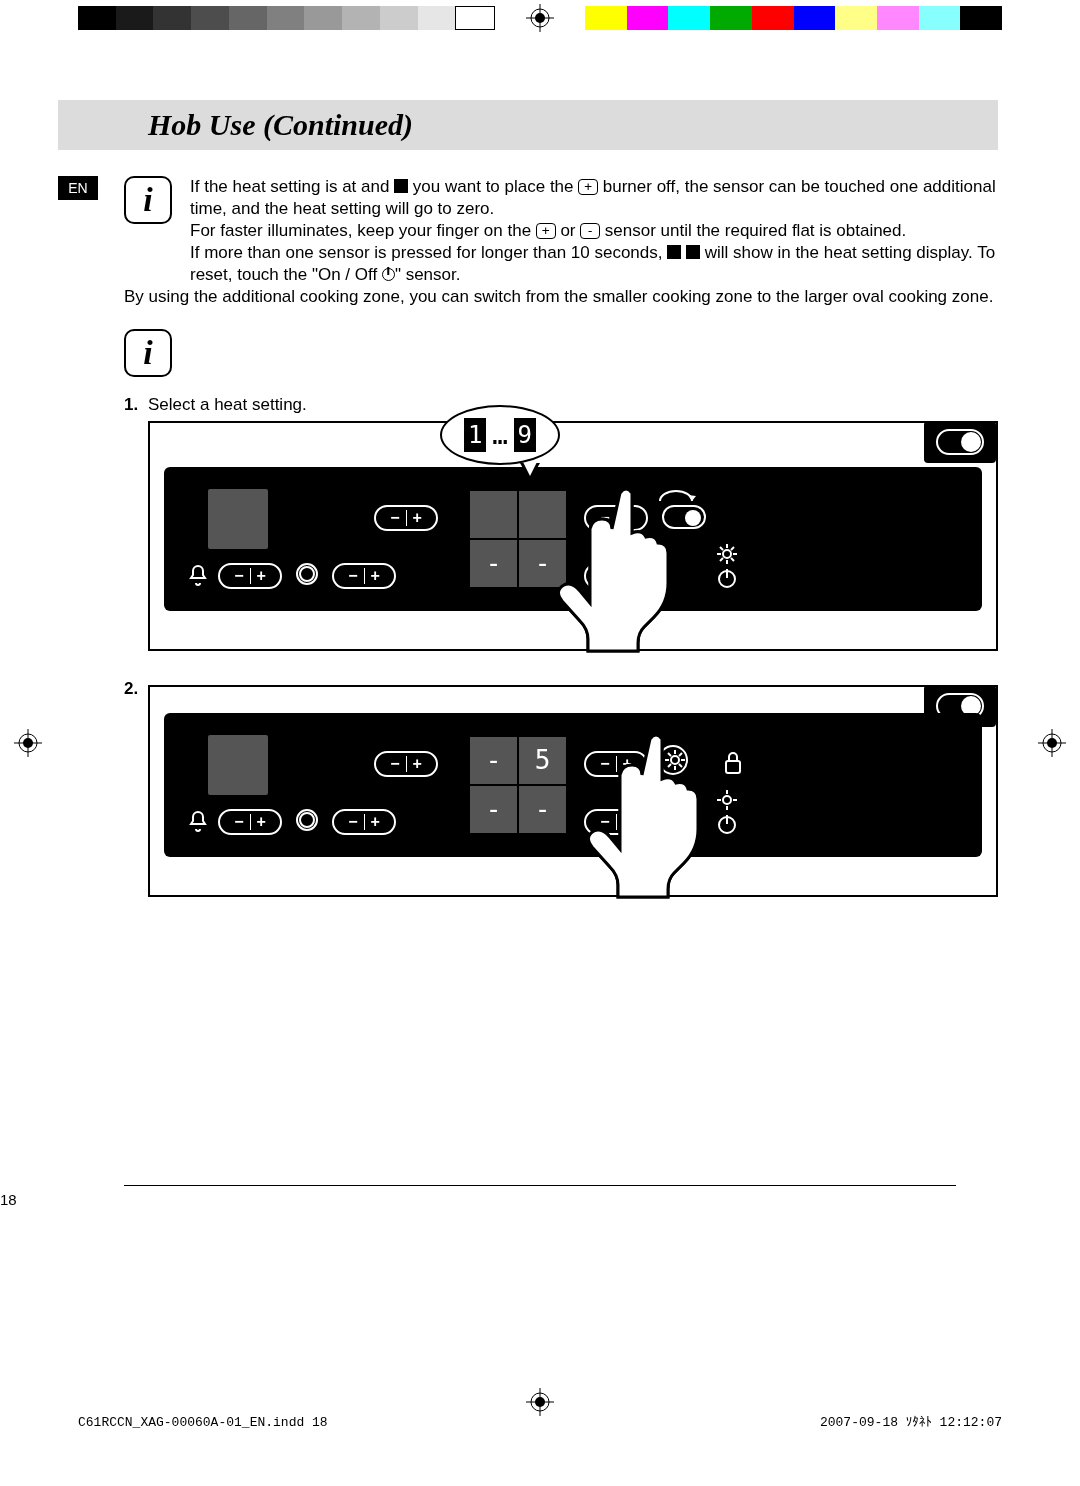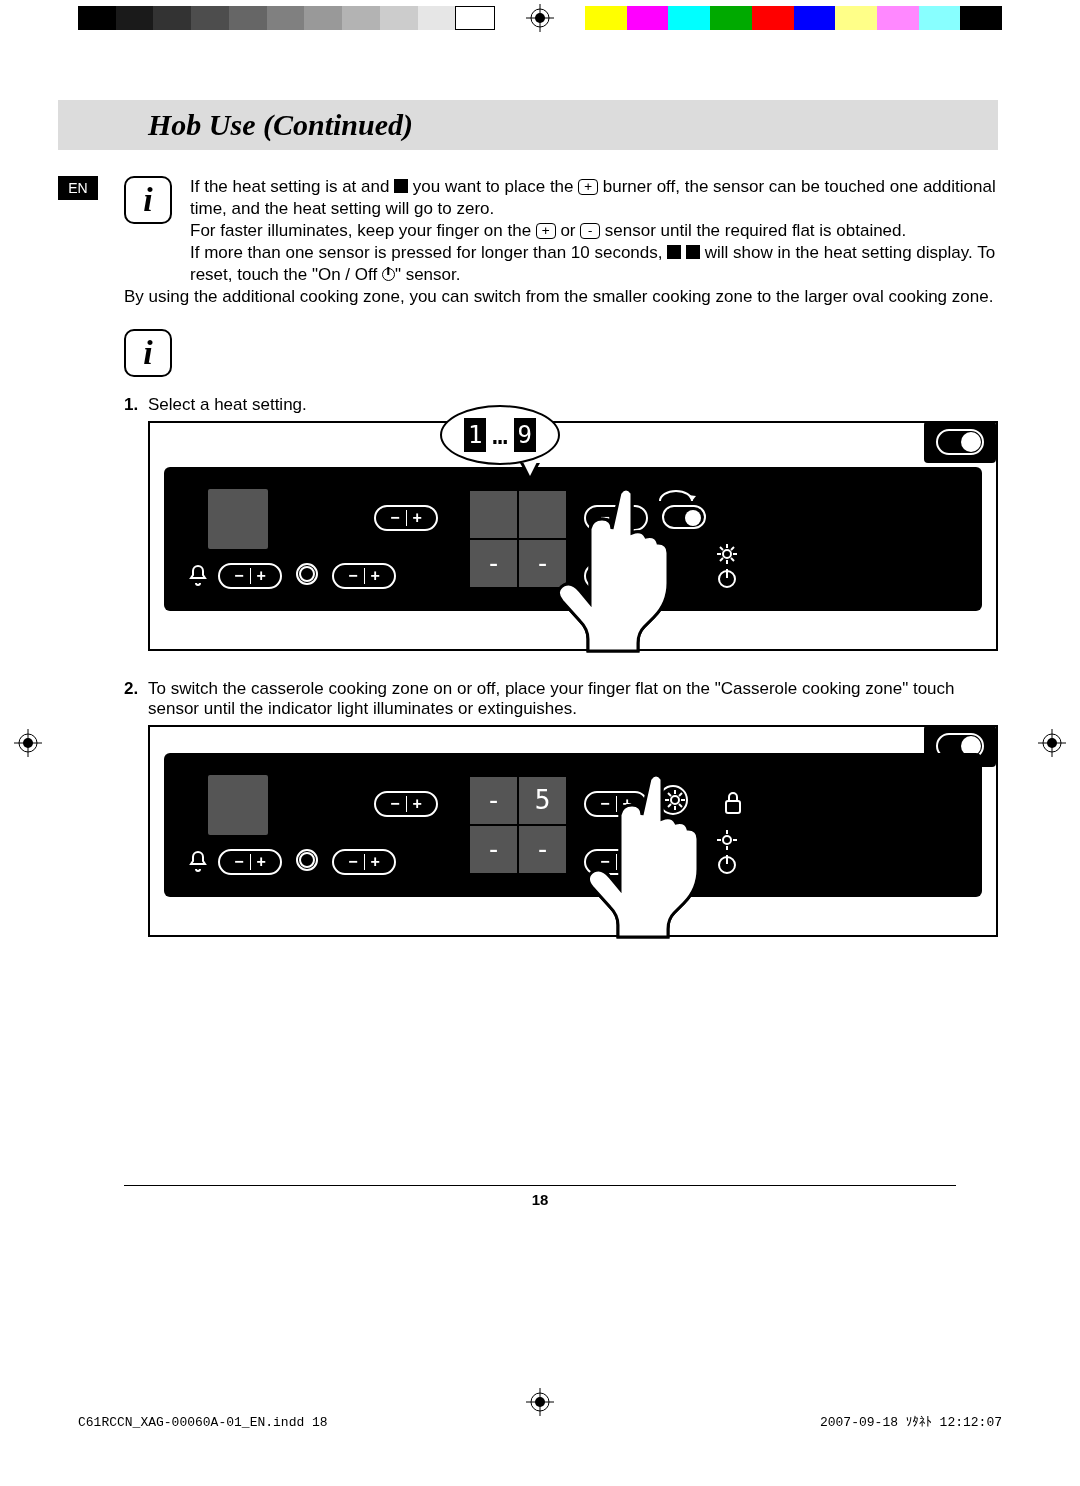--- a/index.html
+++ b/index.html
@@ -207,22 +207,22 @@
 
   .footer-rule {
     position:absolute;
     left:124px; right:124px;
     bottom:300px;
     height:1px; background:#000;
   }
   .page-num {
     position:absolute;
     bottom:278px; left:0; right:0;
-    text-align:center;
-    font-weight:bold; font-size:15px;
+    text-align:left;
+    font-weight:normal; font-size:15px;
   }
 
   .slug {
     position:absolute;
     bottom:56px;
     left:78px; right:78px;
     font-size:13px;
     font-family:"Courier New", monospace;
     display:flex; justify-content:space-between;
   }
@@ -402,21 +402,20 @@
                 <path d="M70 10 q6 -8 12 0 l0 40 q10 -4 14 4 q10 -2 12 6 q10 0 10 10 l0 30 q0 20 -14 34 l-10 10 q-6 6 -6 16 l0 8 l-50 0 l0 -12 q0 -10 -8 -18 l-18 -20 q-8 -10 2 -16 q8 -4 16 6 l10 12 l0 -74 q2 -10 12 -10 q10 0 10 10 z" fill="#fff" stroke="#000" stroke-width="3"></path>
               </svg>
             </div>
           </div>
         </div>
       </li>
 
       <li>
         <span class="num">2.</span>
         <div class="txt">
-          <span>To switch the casserole cooking zone on or off, place your finger flat on the "Casserole cooking zone" touch sensor until the indicator light illuminates or extinguishes.</span>
           
           <div class="panel-fig" style="height:212px;">
             <div class="toggle-badge">
                 <div class="tg"></div>
               </div>
             <div class="panel" style="margin-top:12px;">
               <div class="disp small"></div>
               <div class="disp center">
                 <div class="seg">-</div>
                   <div class="seg">5</div>

